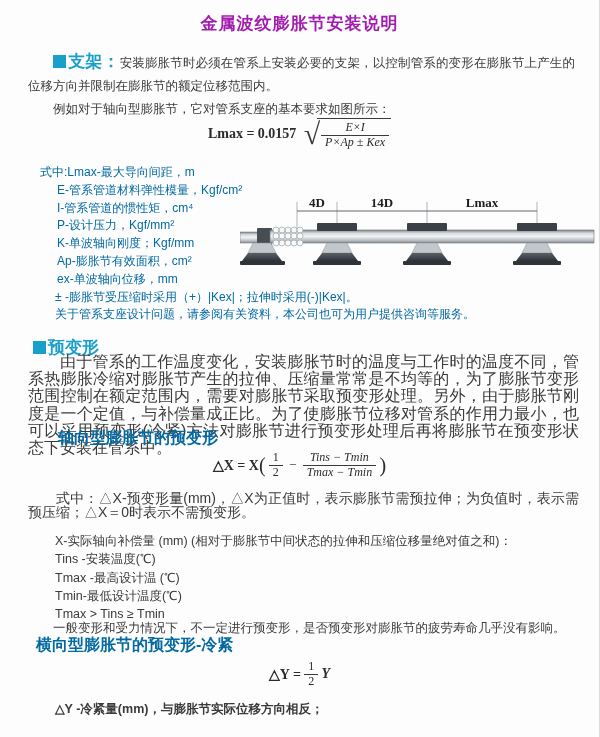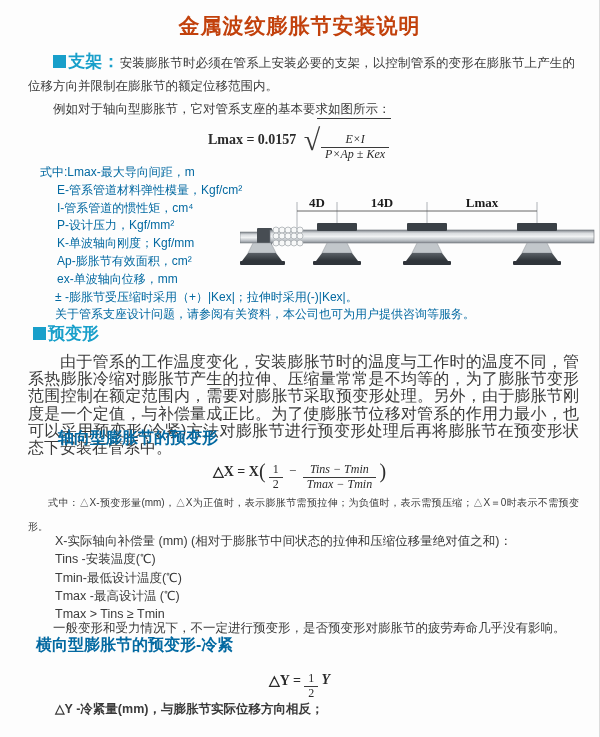--- a/index.html
+++ b/index.html
@@ -8,21 +8,21 @@
     width:600px; height:737px;
     background:#fdfdfd;
     border-right:1px solid #dcdcdc;
     font-family:"Liberation Sans", sans-serif;
     color:#3a3a3a;
     overflow:hidden;
     box-sizing:border-box;
   }
   .title {
     position:absolute; top:12px; left:0; width:100%;
-    text-align:center; font-size:21px; font-weight:bold; color:#c2410c;
+    text-align:center; font-size:17px; font-weight:bold; color:#a21caf;
     letter-spacing:1px;
   }
   .sq {
     display:inline-block; width:13px; height:13px; background:#189fca;
     vertical-align:-1px; margin-right:2px;
   }
   .sec-label { font-size:17px; font-weight:bold; color:#189fca; }
   .body-text { font-size:12.5px; line-height:23px; color:#3a3a3a; }
   .support-block { position:absolute; top:50px; left:28px; right:24px; }
   .support-block p { margin:0; text-indent:2em; text-align:justify; }
@@ -30,49 +30,49 @@
   .formula {
     position:absolute; left:0; width:100%; text-align:center;
     font-family:"Liberation Serif", serif; color:#2b2b2b; font-size:13px;
   }
   .formula-lmax { top:118px; }
   .formula-dx   { top:451px; }
   .formula-dy   { top:660px; }
   .f-lhs { font-weight:bold; font-size:14px; vertical-align:middle; }
   .frac { display:inline-block; text-align:center; vertical-align:middle;
           font-style:italic; font-size:12px; line-height:1.15; }
-  .frac .num { display:block; padding:0 4px;margin-top:12px; }
+  .frac .num { display:block; padding:0 4px; }
   .frac .den { display:block; border-top:1px solid #3a3a3a; padding:0 4px; }
   .frac.upright { font-style:normal; }
   .sqrt { display:inline-flex; align-items:center; vertical-align:middle; margin-left:4px; }
   .radical { font-size:30px; line-height:0.85; font-weight:400; margin-right:-3px; color:#3a3a3a; }
   .radicand { border-top:1.2px solid #3a3a3a; padding:2px 2px 0 4px; }
   .bigparen { font-size:20px; vertical-align:middle; font-weight:400; }
   .f-op { vertical-align:middle; padding:0 3px; }
   .f-rhs { font-weight:bold; font-style:italic; vertical-align:middle; font-size:14px; }
 
   .params { position:absolute; top:164px; left:40px; margin:0; padding:0; list-style:none;
             font-size:12px; line-height:17.8px; color:#0369a1; }
   .params li { margin:0; }
   .params li.ind { padding-left:17px; }
   .params li.ind2 { padding-left:15px; }
 
   .diagram { position:absolute; top:190px; left:240px; }
 
   .heading2 { position:absolute; left:33px; font-size:17px; font-weight:bold; color:#189fca; }
-  .predeform-heading { top:322px; }
+  .predeform-heading { top:336px; }
   .predeform-body { position:absolute; top:353px; left:28px; right:20px;
                     font-size:16px; line-height:17.2px; text-indent:2em;
                     text-align:justify; margin:0; }
   .heading3 { position:absolute; font-size:16px; font-weight:bold; color:#0369a1; }
   .axial-heading { top:428px; left:58px; }
   .lateral-heading { top:635px; left:36px; }
 
   .axial-explain { position:absolute; top:491px; left:28px; right:20px;
-                   font-size:10px; line-height:24px; text-indent:2em;
+                   font-size:14px; line-height:14px; text-indent:2em;
                    text-align:justify; margin:0; }
   .axial-params { position:absolute; top:532px; left:55px; margin:0; padding:0;
                   list-style:none; font-size:12.5px; line-height:18.3px; }
   .axial-note { position:absolute; top:620px; left:28px; right:20px;
                 font-size:12.5px; text-indent:2em; margin:0; }
   .lateral-explain { position:absolute; top:701px; left:55px; font-size:12.5px; margin:0;font-weight:bold; }
 
   svg text.dim { font-family:"Liberation Serif", serif; font-weight:bold;
                  font-size:13px; fill:#1c1c1c; }
 </style>
@@ -209,22 +209,22 @@
       <span class="den">Tmax − Tmin</span>
     </span>
     <span class="bigparen">)</span>
   </div>
 
   <p class="axial-explain">式中：△X-预变形量(mm)，△X为正值时，表示膨胀节需预拉伸；为负值时，表示需预压缩；△X＝0时表示不需预变形。</p>
 
   <ul class="axial-params">
     <li>X-实际轴向补偿量 (mm) (相对于膨胀节中间状态的拉伸和压缩位移量绝对值之和)：</li>
     <li>Tins -安装温度(℃)</li>
+    <li>Tmax -最高设计温 (℃)</li>
     <li>Tmin-最低设计温度(℃)</li>
-    <li>Tmax -最高设计温 (℃)</li>
     <li>Tmax &gt; Tins ≥ Tmin</li>
   </ul>
 
   <p class="axial-note">一般变形和受力情况下，不一定进行预变形，是否预变形对膨胀节的疲劳寿命几乎没有影响。</p>
 
   <div class="heading3 lateral-heading">横向型膨胀节的预变形-冷紧</div>
 
   <div class="formula formula-dy">
     <span class="f-lhs">△Y =</span>
     <span class="frac upright">

